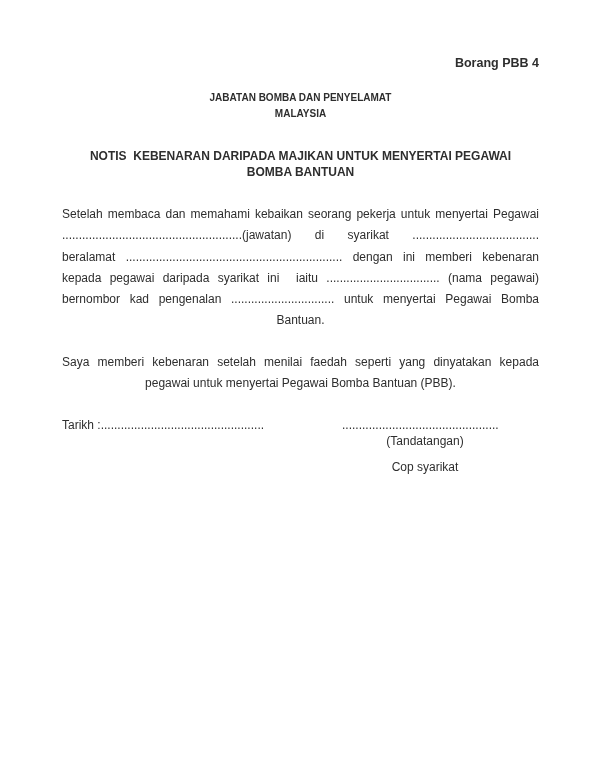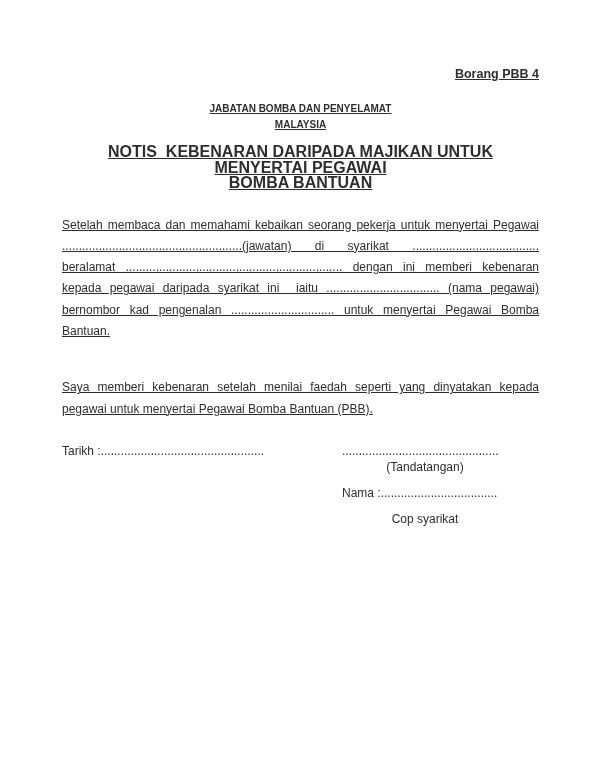--- a/index.html
+++ b/index.html
@@ -7,56 +7,55 @@
     position: relative;
     width: 600px;
     height: 783px;
     background: #ffffff;
     font-family: "Liberation Sans", sans-serif;
     color: #2e2e2e;
     overflow: hidden;
   }
   .content {
     position: absolute;
-    top: 67px;
+    top: 56px;
     left: 62px;
     width: 477px;
-    text-decoration: underline;
   }
   .form-number {
     text-align: right;
     font-weight: bold;
     font-size: 12.5px;
     line-height: 14px;
   }
   .heading {
     text-align: center;
     font-weight: bold;
     font-size: 10px;
     line-height: 15.5px;
     margin-top: 20px;
   }
   .doc-title {
-    margin-top: 12px;
-    font-size: 16px;
+    margin-top: 28px;
+    font-size: 12px;
   }
   .para {
     font-size: 12px;
     line-height: 21.3px;
   }
   .para1 { margin-top: 24px; }
-  .para2 { margin-top: 35px; }
+  .para2 { margin-top: 20px; }
   .jline {
     text-align: justify;
     text-align-last: justify;
     white-space: nowrap;
     overflow: hidden;
   }
   .plain {
-    text-align: left;
+    text-align: center;
     white-space: nowrap;
     overflow: hidden;
   }
   .sig {
     position: relative;
     margin-top: 24px;
     font-size: 12px;
     height: 130px;
   }
   .sig-left {
@@ -109,19 +108,18 @@
     <div class="para para2">
       <div class="jline">Saya memberi kebenaran setelah menilai faedah seperti yang dinyatakan kepada</div>
       <div class="plain">pegawai untuk menyertai Pegawai Bomba Bantuan (PBB).</div>
     </div>
 
     <div class="sig">
       <div class="sig-left">Tarikh :.................................................</div>
       <div class="sig-right">
         <div class="sign-dots">...............................................</div>
         <div class="sign-caption">(Tandatangan)</div>
-        <div class="name-line">Nama :...................................</div>
         <div class="stamp-caption">Cop syarikat</div>
       </div>
     </div>
 
   </div>
 </div>
 
 </body></html>

